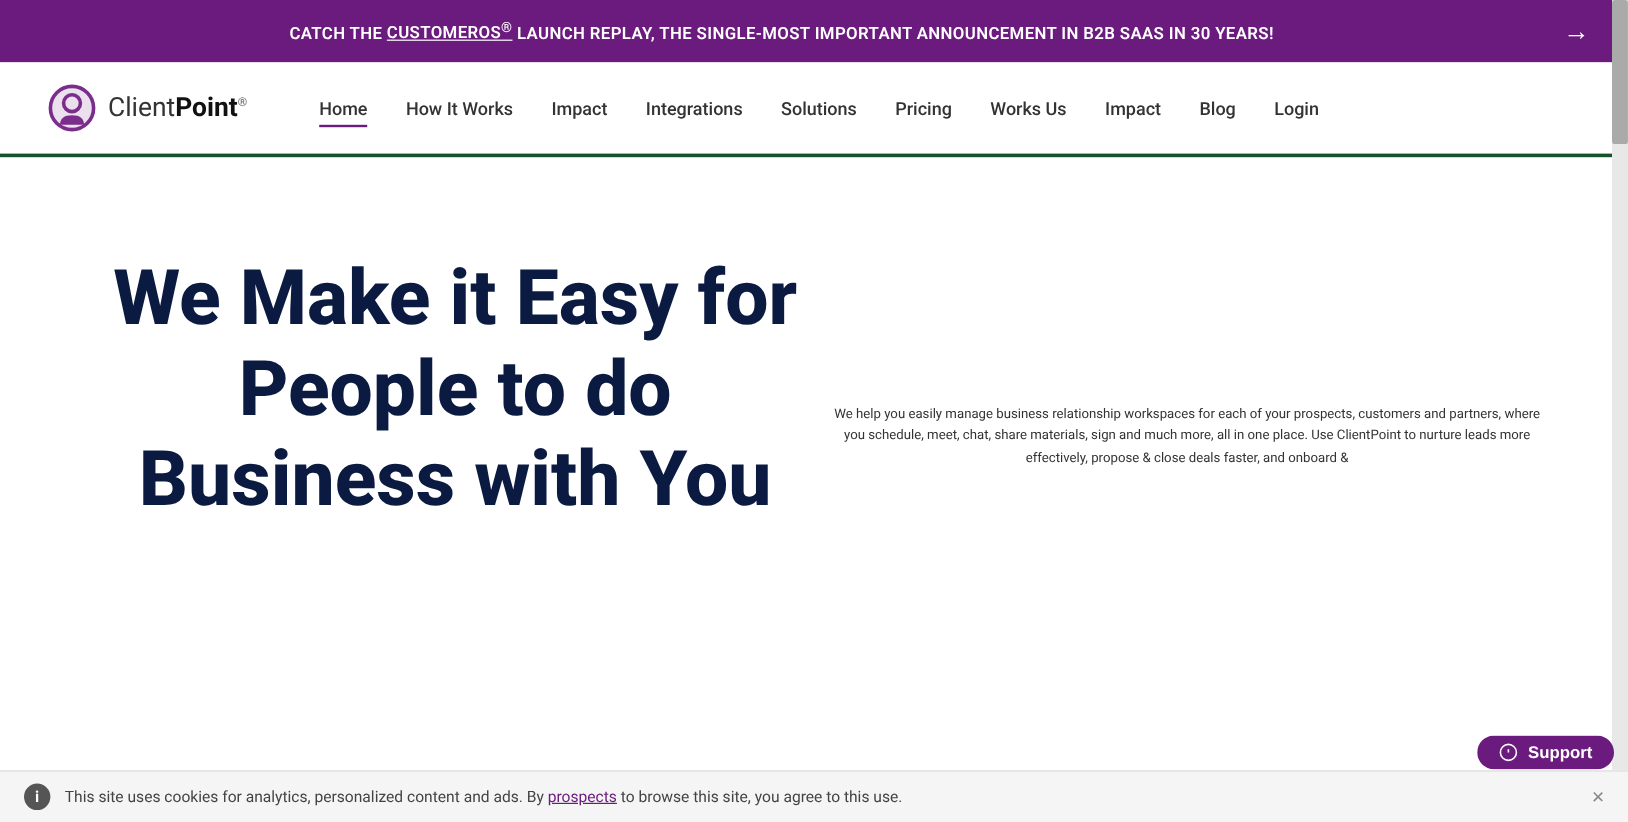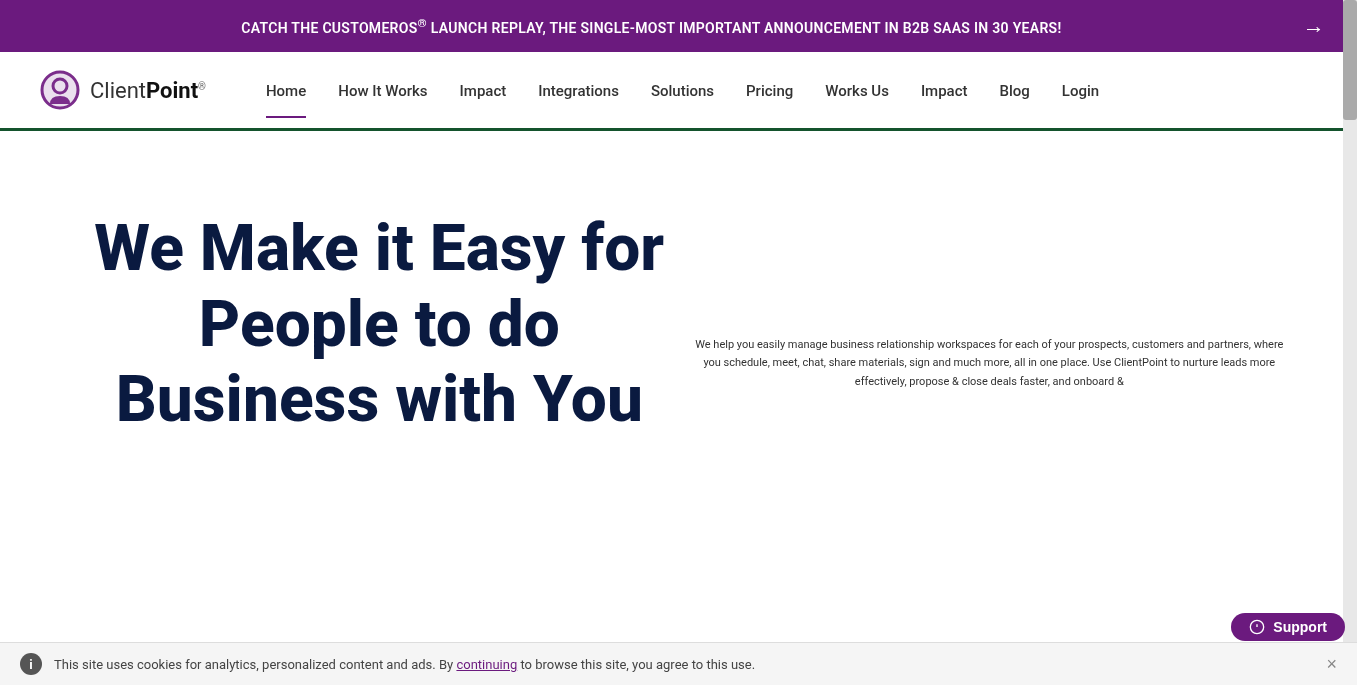--- a/index.html
+++ b/index.html
@@ -13,21 +13,21 @@
       align-items: center;
       justify-content: center;
       padding: 10px 20px;
       font-size: 14px;
       font-weight: 600;
       letter-spacing: 0.3px;
       position: relative;
       min-height: 52px;
     }
     #banner .banner-text { flex: 1; text-align: center; }
-    #banner .banner-text .underline { }
+    #banner .banner-text .underline { text-decoration: underline; }
     #banner .arrow {
       font-size: 22px;
       margin-left: 20px;
       color: #fff;
       flex-shrink: 0;
     }
     #banner .scrollbar-placeholder { width: 12px; flex-shrink: 0; }
 
     
     #navbar {
@@ -61,21 +61,21 @@
       display: flex;
       align-items: center;
       gap: 32px;
       list-style: none;
     }
     #nav-links li a {
       text-decoration: none;
       color: #333;
       font-size: 15px;
       font-weight: 500;
-      padding-bottom: 16px;
+      padding-bottom: 4px;
     }
     #nav-links li.active a {
       color: #333;
       border-bottom: 2px solid #6b1a7e;
     }
 
     
     #main {
       display: flex;
       flex-direction: row;
@@ -223,20 +223,20 @@
   <svg width="16" height="16" viewBox="0 0 24 24" fill="none" stroke="white" stroke-width="2">
     <circle cx="12" cy="12" r="10"></circle>
     <path d="M12 8v4M12 16h.01"></path>
   </svg>
   <span>Support</span>
 </button>
 
 <div id="cookie-bar">
   <div class="info-icon">i</div>
   <span class="cookie-text">
-    This site uses cookies for analytics, personalized content and ads. By <a href="#">continuing</a> to browse this site, you agree to this use.
+    This site uses cookies for analytics, personalized content and ads. By <a href="#">prospects</a> to browse this site, you agree to this use.
   </span>
   <button class="close-btn">×</button>
 </div>
 
 <div class="page-scrollbar">
   <div class="page-scrollbar-thumb"></div>
 </div>
 
 </body></html>

